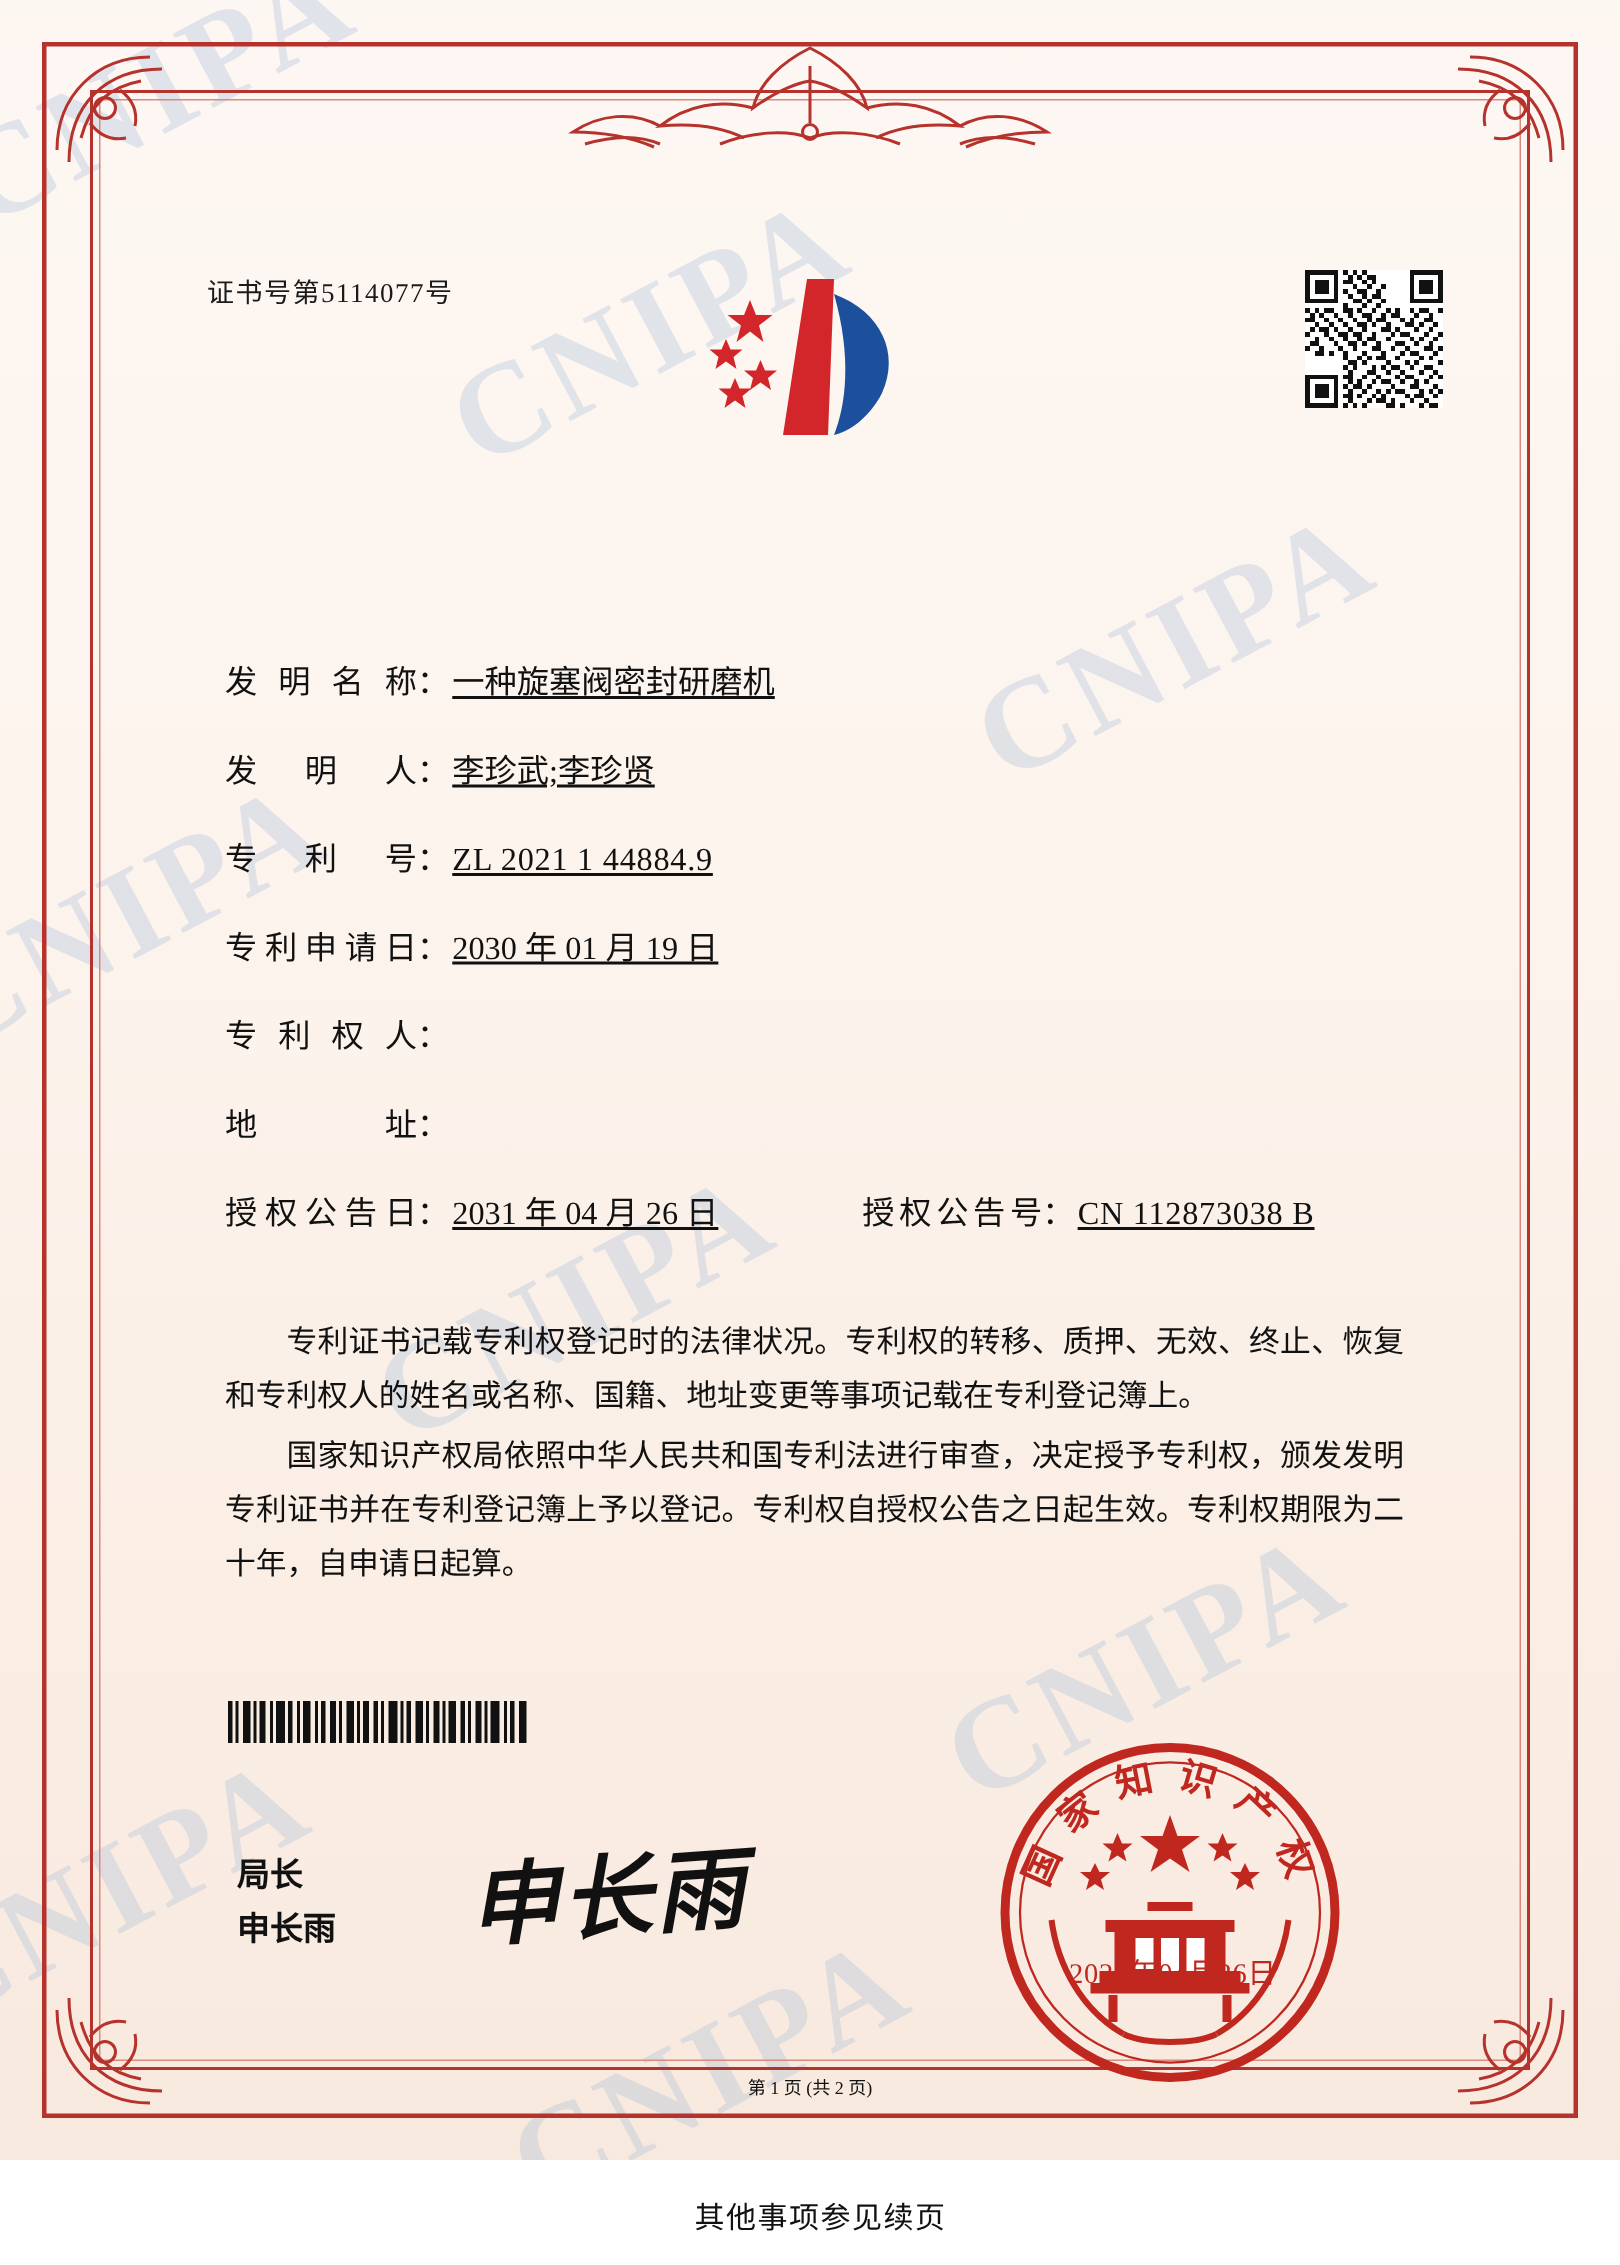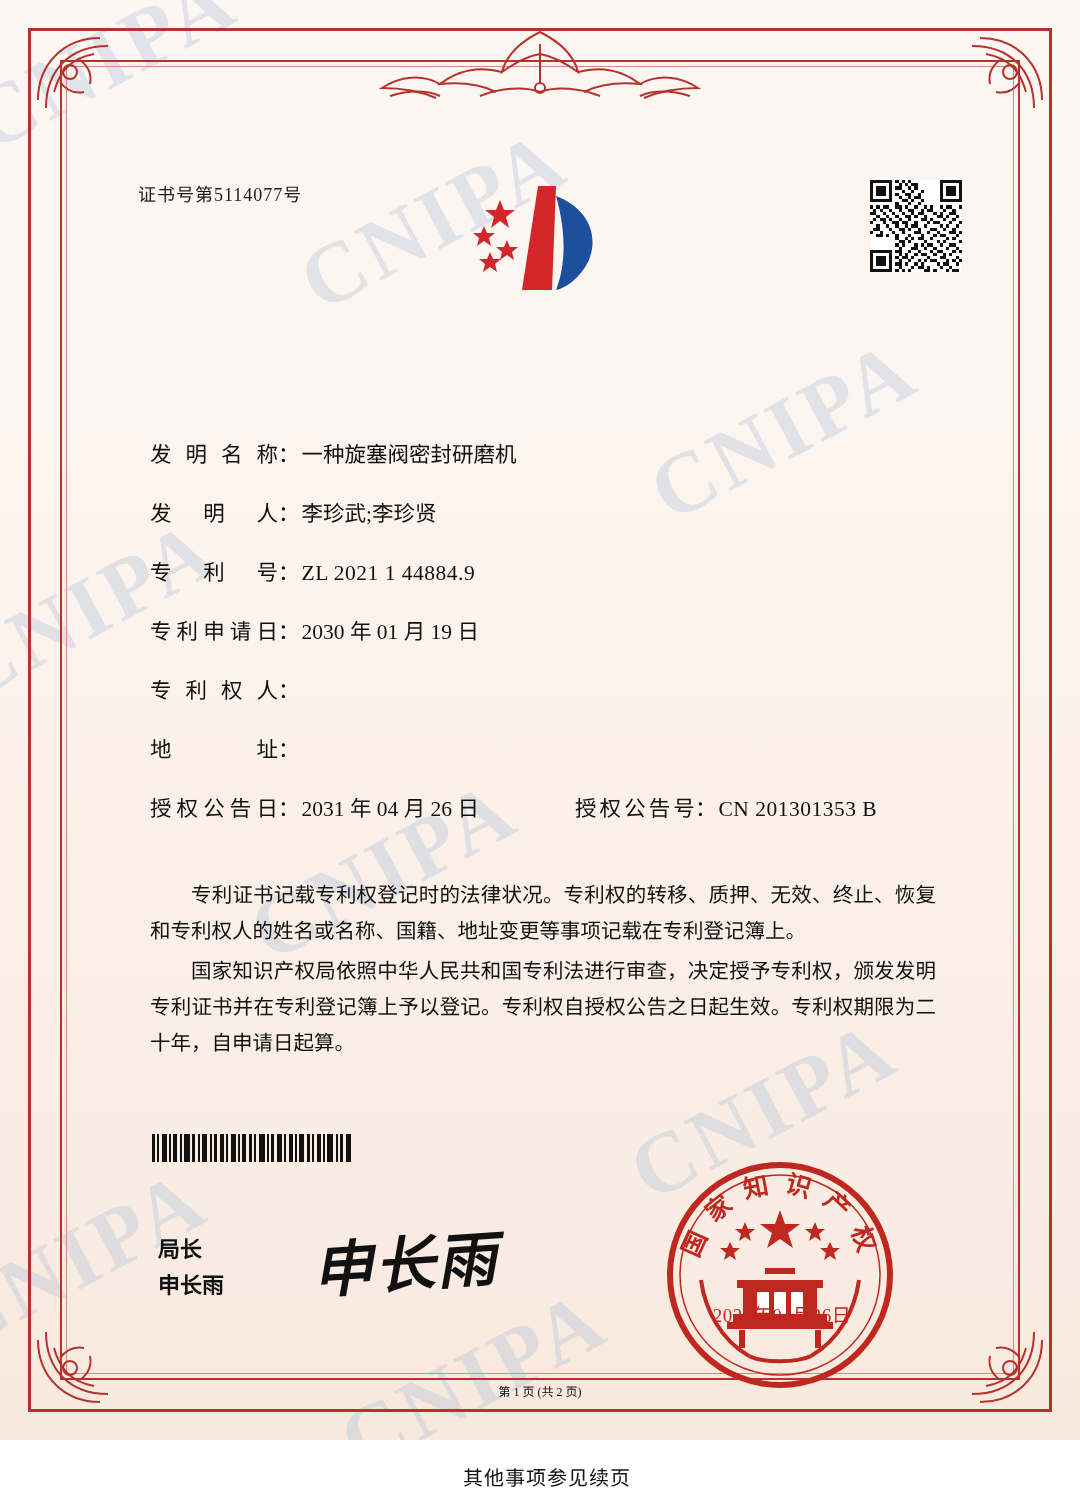--- a/index.html
+++ b/index.html
@@ -150,21 +150,21 @@
   }
   .f-label {
     width: 128px;
     flex: 0 0 128px;
     display: flex;
     justify-content: space-between;
     white-space: nowrap;
   }
   .f-label span { display: inline-block; }
   .f-colon { margin: 0 2px 0 0; }
-  .f-value { white-space: nowrap; }
+  .f-value { white-space: nowrap; text-decoration: underline; }
   .f-value.mono {
     font-family: "Liberation Serif", serif;
     letter-spacing: 0.5px;
   }
 
   .row-split { display: flex; align-items: baseline; }
   .split-right {
     margin-left: 96px;
     display: flex;
     align-items: baseline;
@@ -646,21 +646,21 @@
       <span class="f-value">2031 年 04 月 26 日</span>
       <span class="split-right">
         <span class="f-label">
           <span>授</span>
             <span>权</span>
             <span>公</span>
             <span>告</span>
             <span>号</span>
         </span>
         <span class="f-colon">：</span>
-        <span class="f-value mono">CN 201301353 B</span>
+        <span class="f-value mono">CN 112873038 B</span>
       </span>
     </div>
 
   </div>
 
   <div class="paras">
     <p>专利证书记载专利权登记时的法律状况。专利权的转移、质押、无效、终止、恢复和专利权人的姓名或名称、国籍、地址变更等事项记载在专利登记簿上。</p>
     <p>国家知识产权局依照中华人民共和国专利法进行审查，决定授予专利权，颁发发明专利证书并在专利登记簿上予以登记。专利权自授权公告之日起生效。专利权期限为二十年，自申请日起算。</p>
   </div>
 

